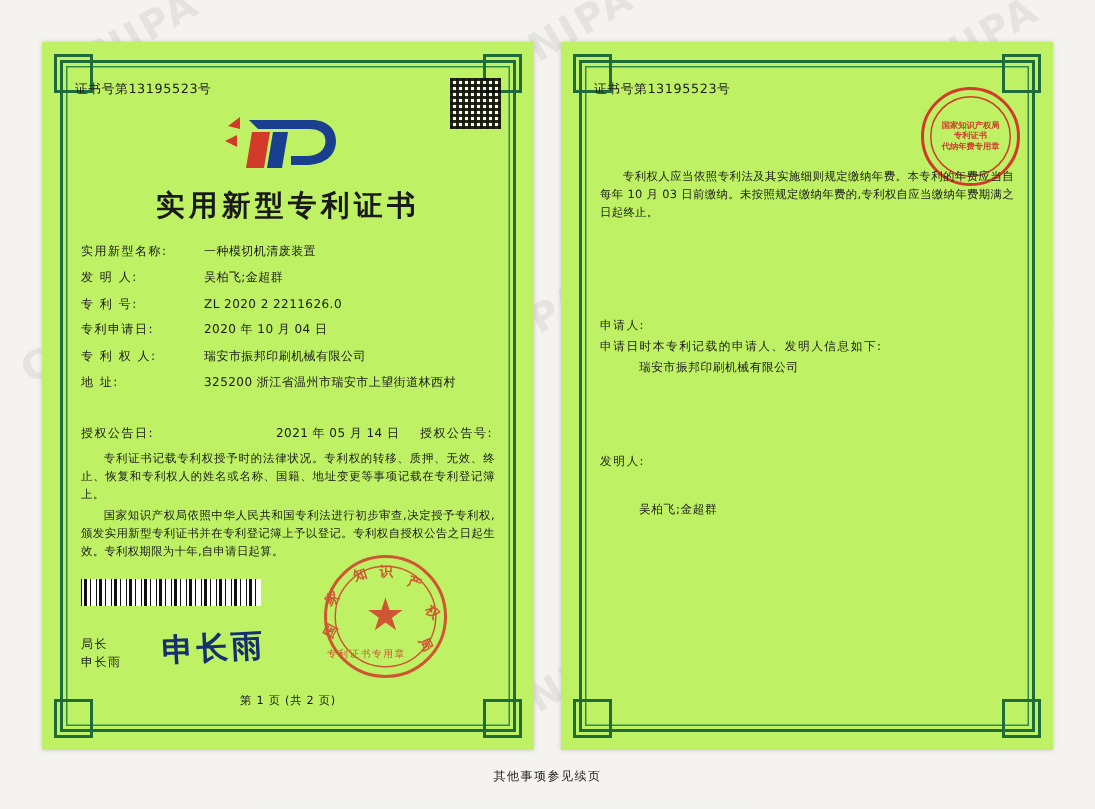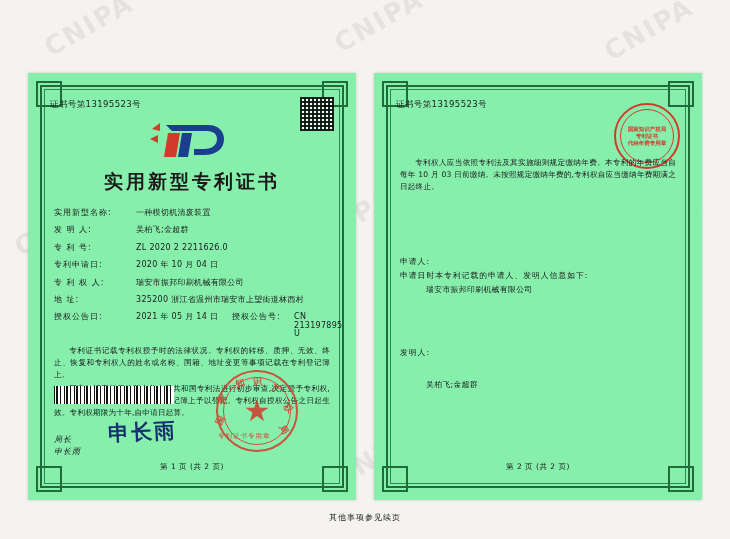--- a/index.html
+++ b/index.html
@@ -27,25 +27,24 @@
     pointer-events:none;
     white-space:nowrap;
   }
   .pages{
     position:absolute;top:28px;left:28px;
     width:674px;height:472px;
     display:flex;gap:18px;
   }
   .page{
     position:relative;
-    background:#86efac;
+    background:#bef264;
     box-shadow:0 0 3px rgba(0,0,0,0.18);
     flex:1 1 0;
     overflow:hidden;
-    margin-top:45px;
   }
   
   .border-outer{
     position:absolute;inset:12px;
     border:2px solid #1f6b3a;
   }
   .border-inner{
     position:absolute;inset:16px;
     border:1px solid #2e8a4e;
   }
@@ -102,39 +101,39 @@
     align-items:center;
     margin-bottom:9px;
   }
   .flabel{
     width:82px;flex:none;
     letter-spacing:1px;
     white-space:nowrap;
   }
   .fval{flex:1;letter-spacing:0.3px;}
   .frow2{display:flex;align-items:baseline;margin-bottom:9px;}
-  .frow2 .seg{display:flex;align-items:flex-start;}
+  .frow2 .seg{display:flex;align-items:flex-end;gap:48px;}
   .frow2 .seg .flabel{width:82px;}
   .frow2 .seg2 .flabel{width:62px;}
   .para{
     position:absolute;top:248px;left:4px;right:4px;
     font-size:7.6px;
     line-height:1.55;
     text-align:justify;
     letter-spacing:0.2px;
   }
   .para p{margin:0 0 3px 0;text-indent:2em;}
   .barcode{
     position:absolute;left:4px;bottom:72px;
     width:120px;height:18px;
     background:repeating-linear-gradient(90deg,#111 0 1px,#fff 1px 2px,#111 2px 4px,#fff 4px 6px,#111 6px 7px,#fff 7px 10px);
   }
   .sign-block{
-    position:absolute;left:4px;bottom:18px;
-    font-size:8px;line-height:1.5;letter-spacing:1px;font-style:italic;
+    position:absolute;left:4px;bottom:28px;
+    font-size:8px;line-height:1.5;letter-spacing:1px;
   }
   .sign-script{
     position:absolute;left:58px;bottom:30px;
     font-family:"DejaVu Serif","Liberation Serif",serif;
     font-size:21px;
     color:#15306e;
     font-weight:bold;
     letter-spacing:2px;
     transform:rotate(-3deg);
   }
@@ -339,20 +338,19 @@
           <div class="lbl">申请人:</div>
           <div class="lbl">申请日时本专利记载的申请人、发明人信息如下:</div>
           <div class="ind">瑞安市振邦印刷机械有限公司</div>
         </div>
 
         <div class="r-sec" style="top:249px;">
           <div class="lbl">发明人:</div>
           <div class="ind" style="padding-top:18px;">吴柏飞;金超群</div>
         </div>
 
-        <div class="page-num">第 2 页 (共 2 页)</div>
       </div>
     </div>
 
   </div>
 
   <div class="footnote">其他事项参见续页</div>
 </div>
 
 </body></html>

